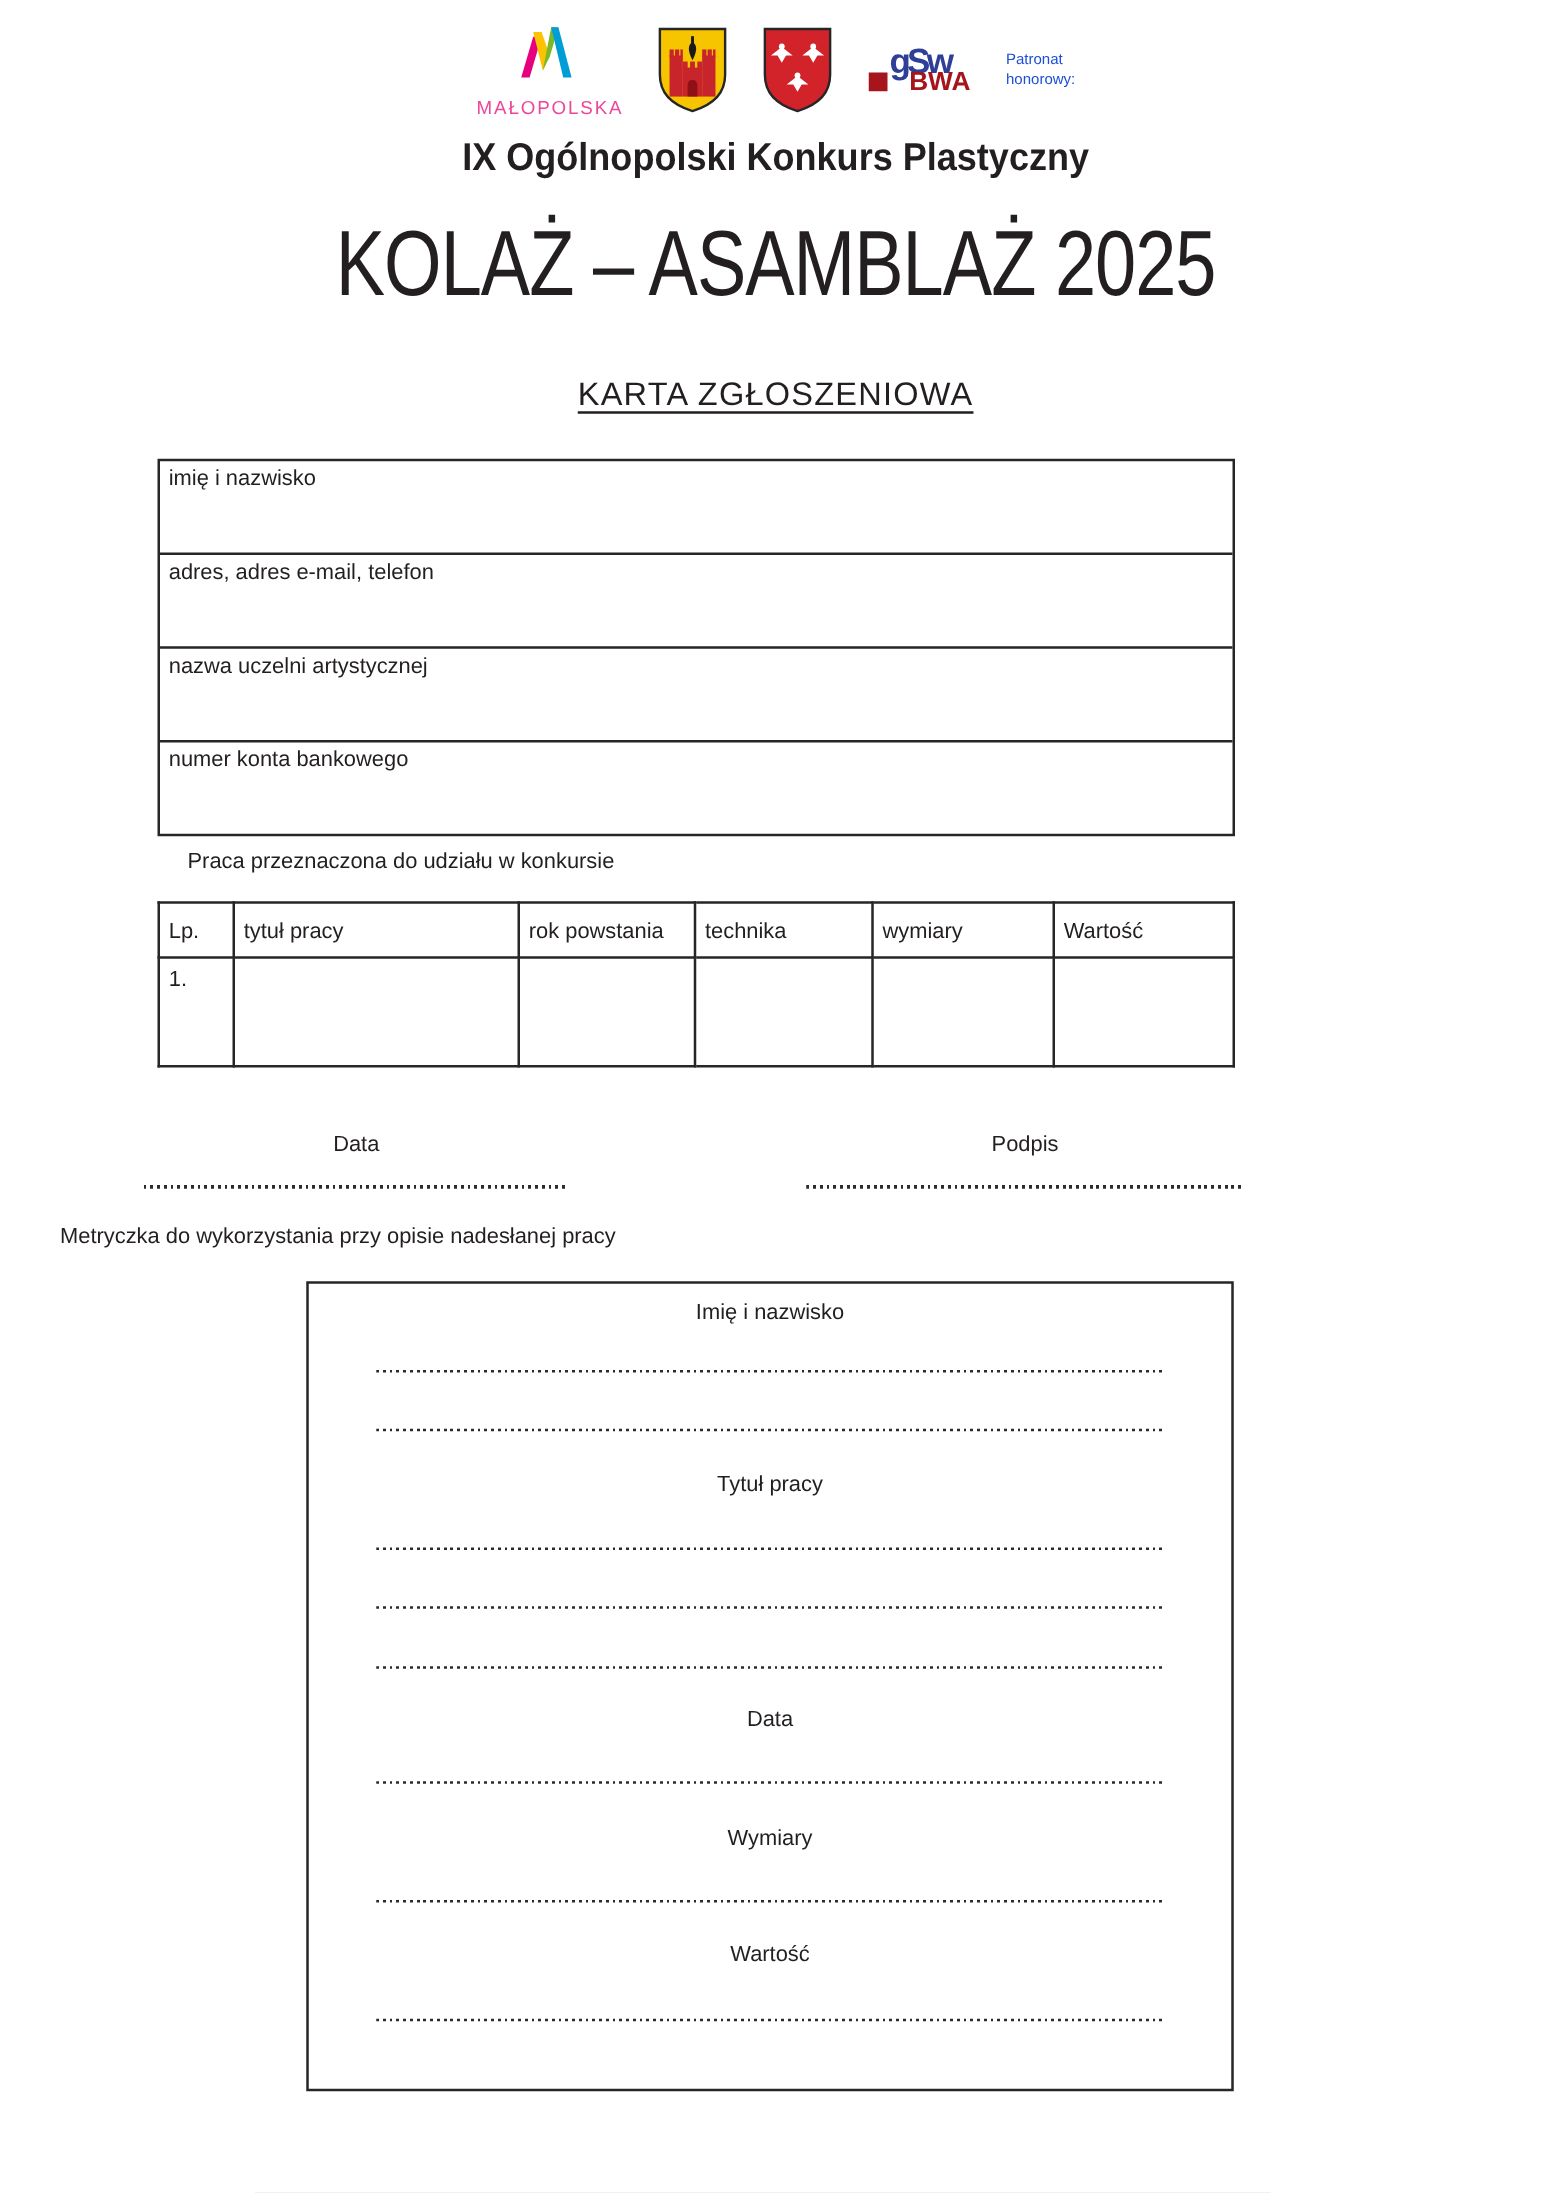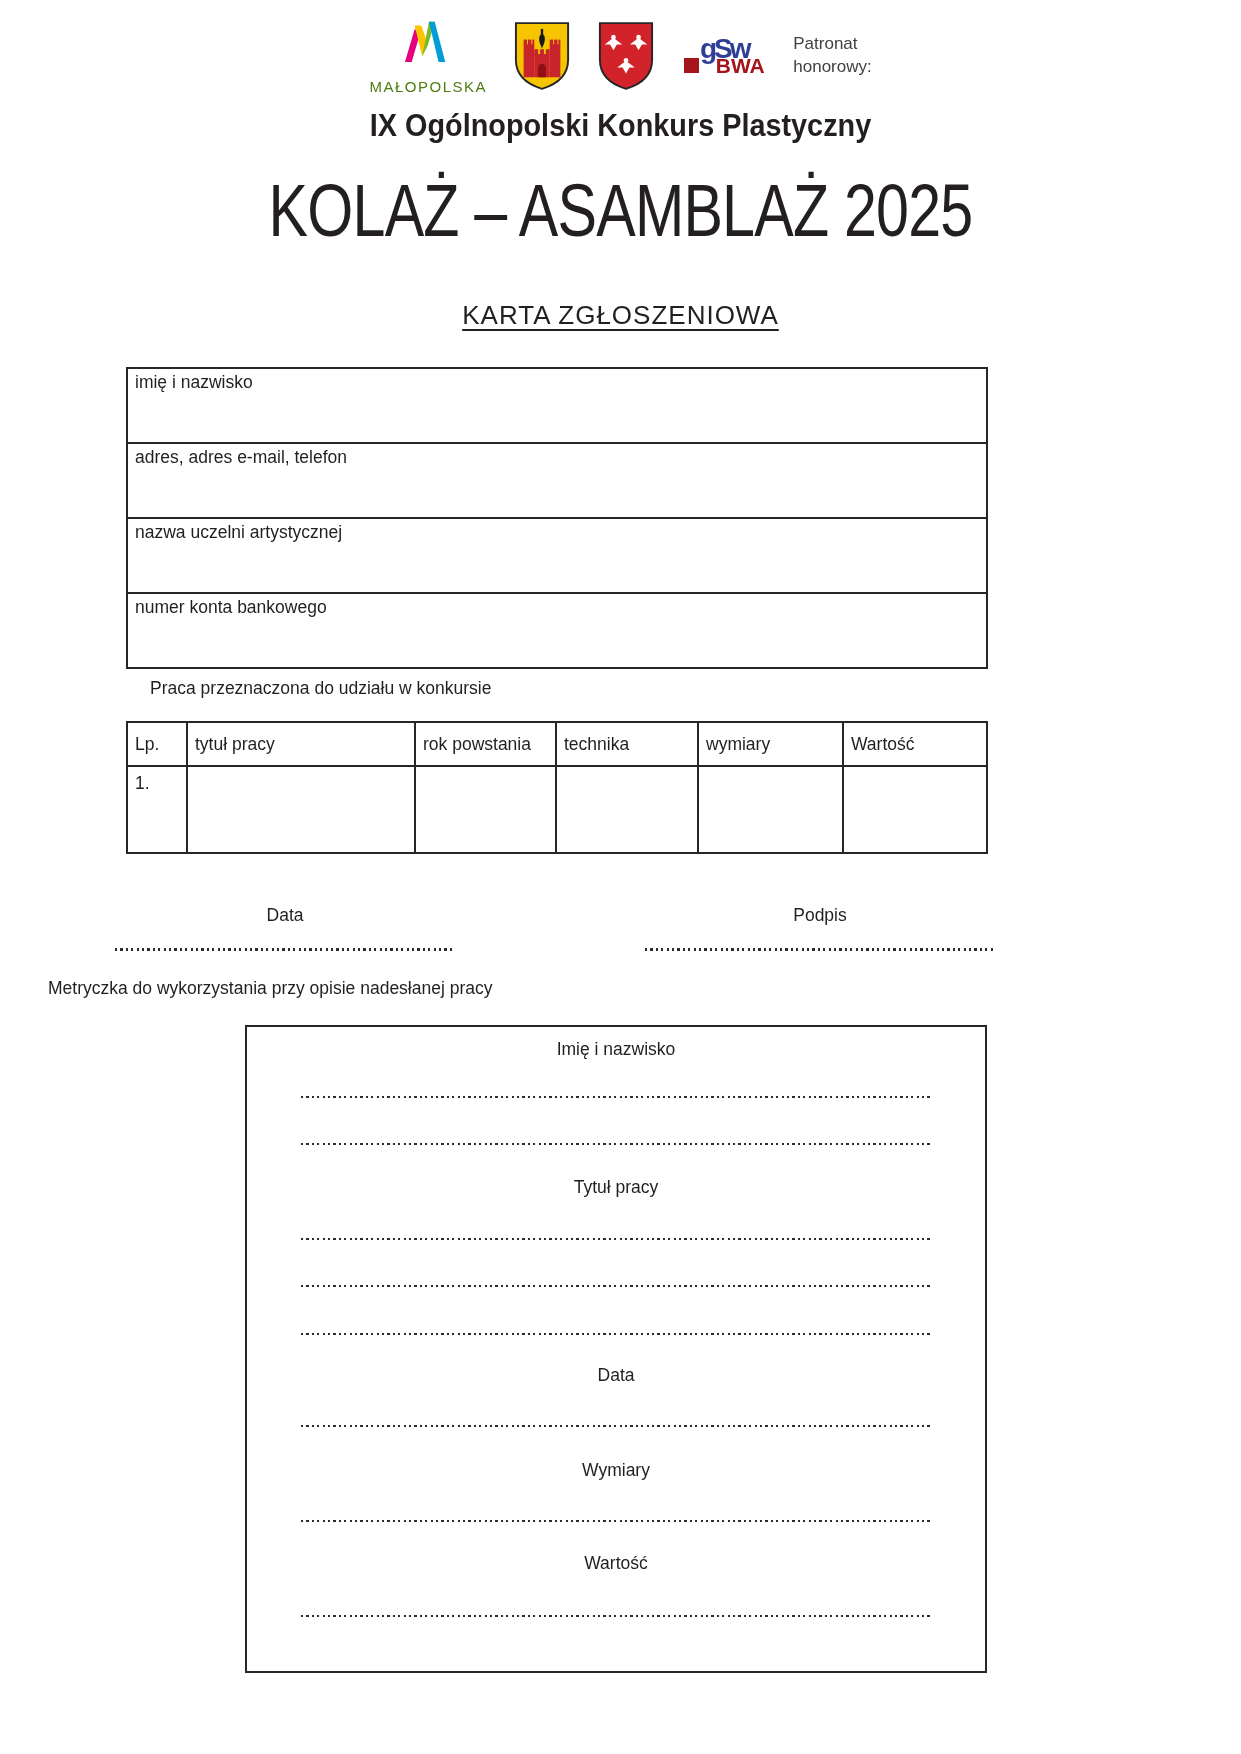--- a/index.html
+++ b/index.html
@@ -9,28 +9,28 @@
     font-family:"Liberation Sans","DejaVu Sans",sans-serif;
     overflow:hidden;
   }
 
   
   .logo-row {
     position:absolute; top:16px; left:0; width:100%;
     display:flex; justify-content:center; align-items:center; gap:26px;
   }
   .lg-malopolska { width:118px; text-align:center; }
-  .mp-label { font-size:15px; letter-spacing:1.5px; color:#4d7c0f; margin-top:14px; }
+  .mp-label { font-size:15px; letter-spacing:1.5px; color:#ec4899; margin-top:14px;text-align:right; }
   .shield { display:block; }
   .bwa { width:86px; text-align:center; line-height:1; }
   .bwa-mono { font-size:28px; font-weight:800; color:#2f3f97; letter-spacing:-3px; }
   .bwa-row { display:flex; align-items:center; justify-content:center; gap:17px; margin-top:-8px; }
   .bwa-sq { width:15px; height:15px; background:#a6141c; display:inline-block; }
   .bwa-txt { color:#a6141c; font-weight:800; font-size:21px; letter-spacing:0; }
-  .patronat { font-size:17px; line-height:1.3; color:#404040; }
+  .patronat { font-size:12px; line-height:1.3; color:#1d4ed8; }
   .zpap { display:flex; align-items:center; gap:8px; }
   .zpap-text { font-size:15.5px; font-weight:700; line-height:1.22; color:#231f20; }
 
   
   .subtitle {
     position:absolute; top:108px; left:0; width:100%;
     text-align:center; font-size:31px; font-weight:700;
     transform:scaleX(0.93); letter-spacing:0;
   }
   .title {

